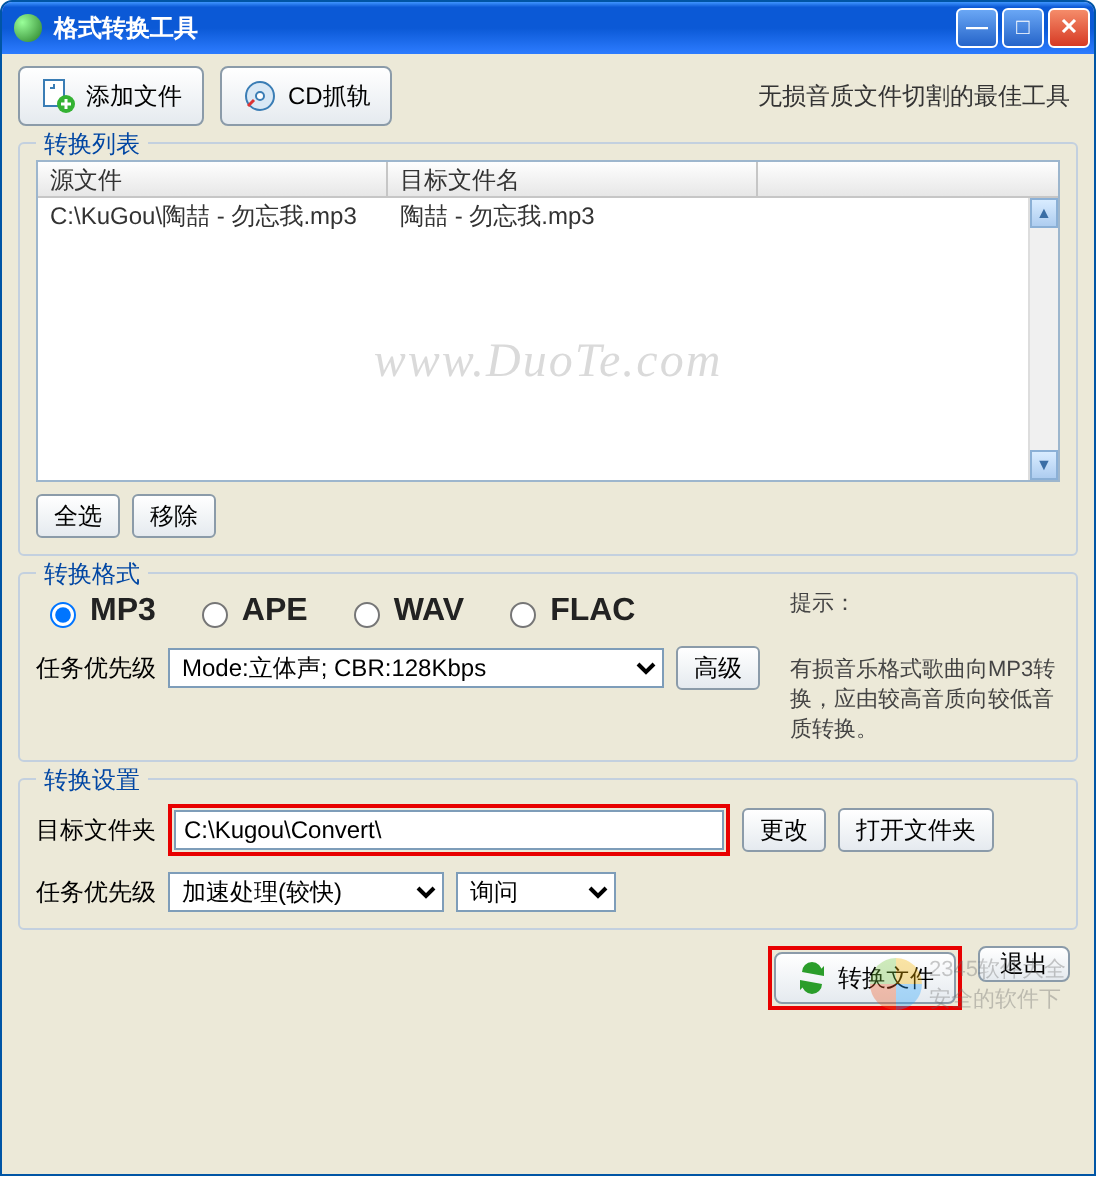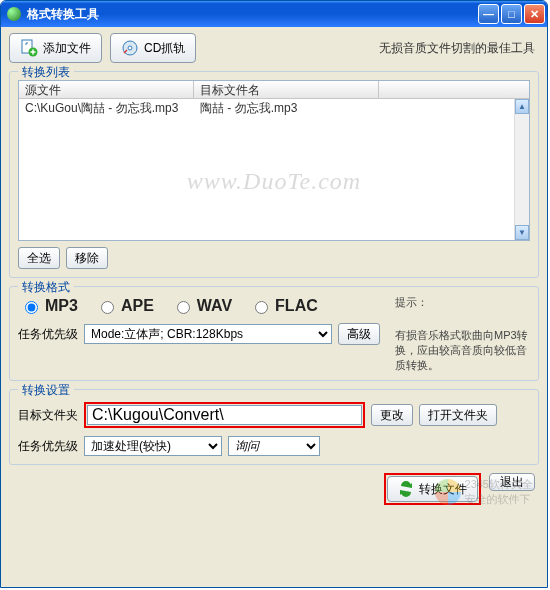--- a/index.html
+++ b/index.html
@@ -228,31 +228,31 @@
     border: 2px solid #e80000;
     padding: 1px;
     display: inline-block;
   }
   .textinput {
     height: 20px;
     width: 275px;
     border: 1px solid #7e9db9;
     background: #fff;
     padding: 0 4px;
-    font-size: 16px;
+    font-size: 12px;
   }
   .settings-row2 {
     display: flex;
     align-items: center;
     gap: 6px;
     margin-top: 8px;
   }
   .settings-row2 .combo { width: 138px; }
   .settings-row2 .lbl-right { margin-left: 40px; }
-  .settings-row2 .combo-small { width: 92px; font-style: italic; }
+  .settings-row2 .combo-small { width: 80px; }
 
   .bottom-row {
     display: flex;
     justify-content: flex-end;
     gap: 8px;
     margin-top: 8px;
     padding-right: 4px;
     position: relative;
   }
   .bg-watermark {

